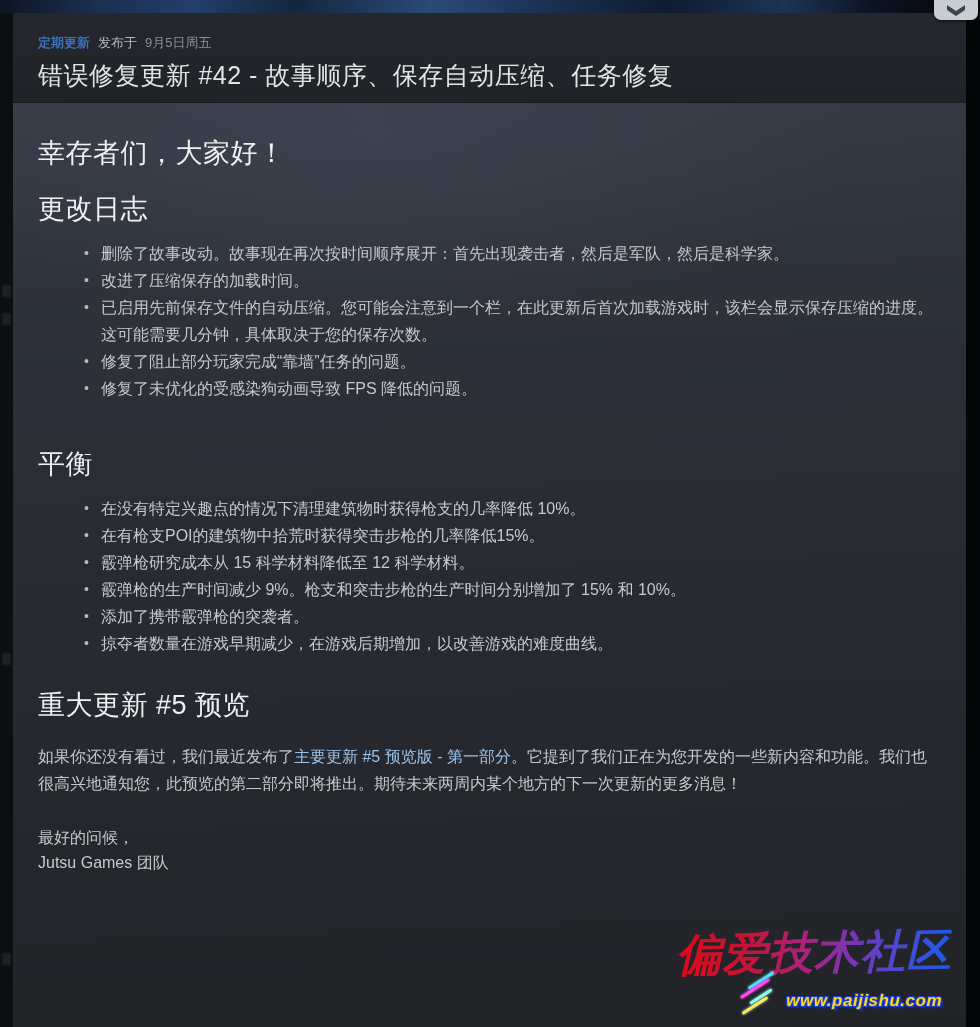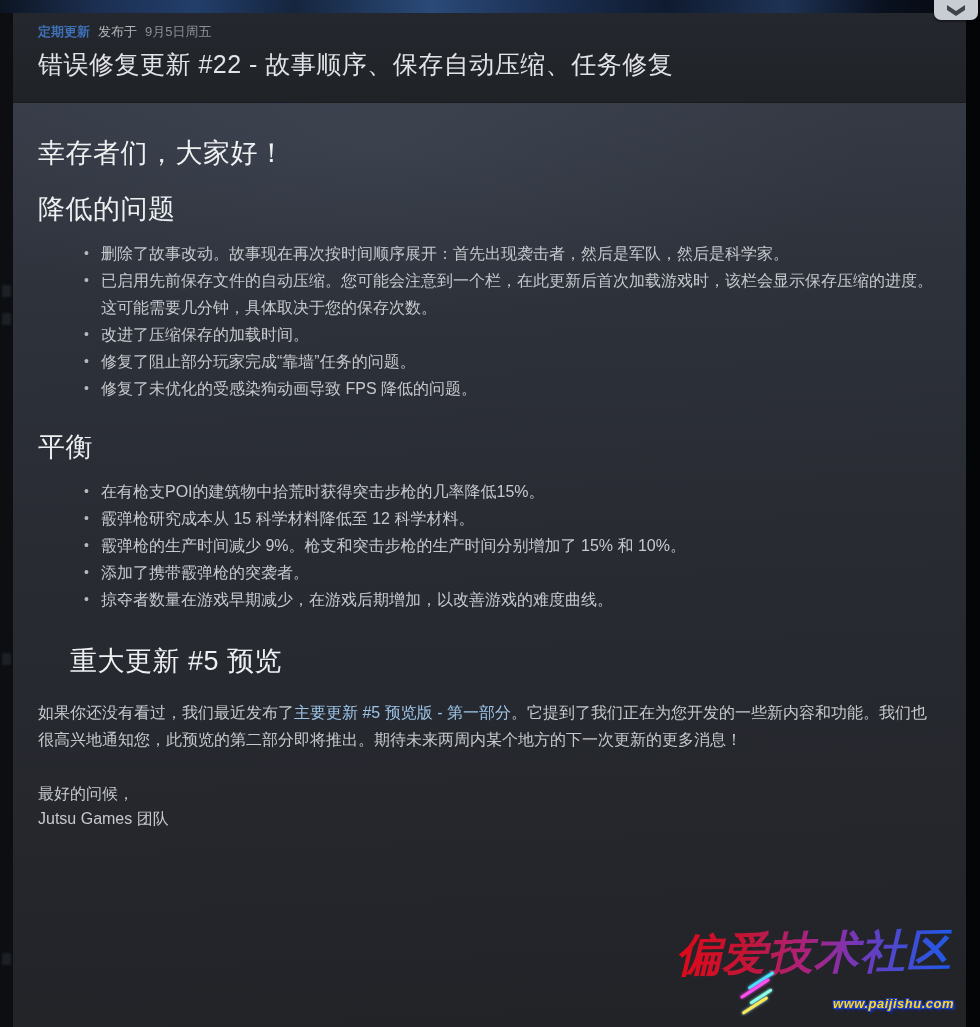--- a/index.html
+++ b/index.html
@@ -17,54 +17,54 @@
   .right-strip { position:absolute; right:0; top:13px; width:14px; height:1014px; background:#040507; }
 
   
   .scroll-btn { position:absolute; right:2px; top:-7px; width:44px; height:27px;
     background:#c7cdd3; border-radius:7px; display:flex; align-items:flex-end; justify-content:center;
     padding-bottom:4px; cursor:pointer; z-index:30; box-shadow:0 1px 3px rgba(0,0,0,.6); }
 
   
   .panel { position:absolute; left:13px; top:13px; width:953px; height:1014px; overflow:hidden; }
   .panel-header { height:90px; background:linear-gradient(180deg,#24272d 0%,#212429 70%,#1f2227 100%);
-    padding:10px 25px 0; border-bottom:1px solid rgba(0,0,0,.3); }
+    padding:21px 25px 0; border-bottom:1px solid rgba(0,0,0,.3); }
   .label-row { display:flex; align-items:baseline; gap:8px; font-size:13px; }
   .tag { color:#3e70b8; font-weight:bold; cursor:pointer; }
   .pub-prefix { color:#b4b8bc; }
   .pub-date { color:#8b9196; }
   .post-title { margin-top:7px; font-size:25px; font-weight:500; color:#e2e4e7; letter-spacing:.5px; white-space:nowrap; }
 
   .panel-body { position:relative; height:924px;
     background:
       radial-gradient(ellipse 700px 260px at 38% 4%, rgba(125,145,175,.10), rgba(0,0,0,0) 70%),
       linear-gradient(178deg,#363b46 0%,#2e323b 20%,#282b32 48%,#25272d 76%,#222327 100%);
     padding:26px 25px 0; color:#c7cacd; }
 
   h2.section { font-size:27px; font-weight:500; color:#eef0f2; line-height:36px; letter-spacing:.5px; }
   .h-greeting { margin-top:6px; }
   .h-changelog { margin-top:20px; }
-  .h-balance { margin-top:27px; }
-  .h-preview { margin-top:30px;margin-left:32px; }
+  .h-balance { margin-top:44px; }
+  .h-preview { margin-top:30px; }
 
   p.body-text { font-size:16px; line-height:27px; color:#c6c9cd; margin-top:20px; }
   ul.bullets { list-style:none; margin-top:13px; padding-left:41px; }
   ul.bullets li { position:relative; font-size:16px; line-height:27px; color:#c6c9cd; padding-left:22px; }
   ul.bullets li::before { content:"•"; position:absolute; left:5px; top:0; color:#b6b9bd; font-size:14px; }
 
   a.inline-link { color:#9cc3e6; text-decoration:none; cursor:pointer; }
   .closing { font-size:16px; line-height:25px; color:#c6c9cd; margin-top:28px; }
 
   
   .watermark { position:absolute; right:8px; bottom:14px; width:300px; height:90px; pointer-events:none; }
   .wm-title { position:absolute; right:6px; top:0; font-size:45px; font-weight:800; letter-spacing:1px;
     font-style:italic; white-space:nowrap; transform:rotate(-1deg);
     background:linear-gradient(90deg,#e00818 0%,#c41535 25%,#aa2380 48%,#7a35b5 64%,#4a4ad0 80%,#1e5ae8 100%);
     -webkit-background-clip:text; background-clip:text; color:transparent; }
-  .wm-url { position:absolute; right:4px; bottom:2px; font-size:13px; font-weight:bold; font-style:italic;
+  .wm-url { position:absolute; right:16px; bottom:2px; font-size:17px; font-weight:bold; font-style:italic;
     color:#ffd918; letter-spacing:.5px;
     text-shadow:1px 1px 0 #1c3fd6,-1px 1px 0 #1c3fd6,1px -1px 0 #1c3fd6,-1px -1px 0 #1c3fd6,2px 2px 3px rgba(20,60,220,.85); }
   .wm-streaks { position:absolute; left:78px; top:52px; width:50px; height:40px; }
   .wm-streaks span { position:absolute; height:3px; border-radius:2px; transform:rotate(-33deg); }
   .wm-streaks .s1 { left:10px; top:4px;  width:30px; background:#45e6ff; box-shadow:0 0 3px #45e6ff; }
   .wm-streaks .s2 { left:2px;  top:12px; width:34px; background:#ff4df0; box-shadow:0 0 3px #ff4df0; }
   .wm-streaks .s3 { left:12px; top:20px; width:26px; background:#8affe8; box-shadow:0 0 3px #8affe8; }
   .wm-streaks .s4 { left:4px;  top:29px; width:30px; background:#ffe84d; box-shadow:0 0 3px #9fe8ff; }
 </style>
 </head>
@@ -89,39 +89,40 @@
   </div>
 
   <div class="panel">
 
     <div class="panel-header">
       <div class="label-row">
         <span class="tag">定期更新</span>
         <span class="pub-prefix">发布于</span>
         <span class="pub-date">9月5日周五</span>
       </div>
-      <div class="post-title">错误修复更新 #22 - 故事顺序、保存自动压缩、任务修复</div>
+      <div class="post-title">错误修复更新 #42 - 故事顺序、保存自动压缩、任务修复</div>
     </div>
 
     <div class="panel-body">
 
       <h2 class="section h-greeting">幸存者们，大家好！</h2>
 
 
-      <h2 class="section h-changelog">降低的问题</h2>
+      <h2 class="section h-changelog">更改日志</h2>
       <ul class="bullets">
         <li>删除了故事改动。故事现在再次按时间顺序展开：首先出现袭击者，然后是军队，然后是科学家。</li>
+        <li>改进了压缩保存的加载时间。</li>
         <li>已启用先前保存文件的自动压缩。您可能会注意到一个栏，在此更新后首次加载游戏时，该栏会显示保存压缩的进度。这可能需要几分钟，具体取决于您的保存次数。</li>
-        <li>改进了压缩保存的加载时间。</li>
         <li>修复了阻止部分玩家完成“靠墙”任务的问题。</li>
         <li>修复了未优化的受感染狗动画导致 FPS 降低的问题。</li>
       </ul>
 
       <h2 class="section h-balance">平衡</h2>
       <ul class="bullets">
+        <li>在没有特定兴趣点的情况下清理建筑物时获得枪支的几率降低 10%。</li>
         <li>在有枪支POI的建筑物中拾荒时获得突击步枪的几率降低15%。</li>
         <li>霰弹枪研究成本从 15 科学材料降低至 12 科学材料。</li>
         <li>霰弹枪的生产时间减少 9%。枪支和突击步枪的生产时间分别增加了 15% 和 10%。</li>
         <li>添加了携带霰弹枪的突袭者。</li>
         <li>掠夺者数量在游戏早期减少，在游戏后期增加，以改善游戏的难度曲线。</li>
       </ul>
 
       <h2 class="section h-preview">重大更新 #5 预览</h2>
       <p class="body-text"><span>如果你还没有看过，我们最近发布了</span><a class="inline-link">主要更新 #5 预览版 - 第一部分</a><span>。它提到了我们正在为您开发的一些新内容和功能。我们也很高兴地通知您，此预览的第二部分即将推出。期待未来两周内某个地方的下一次更新的更多消息！</span></p>
 

